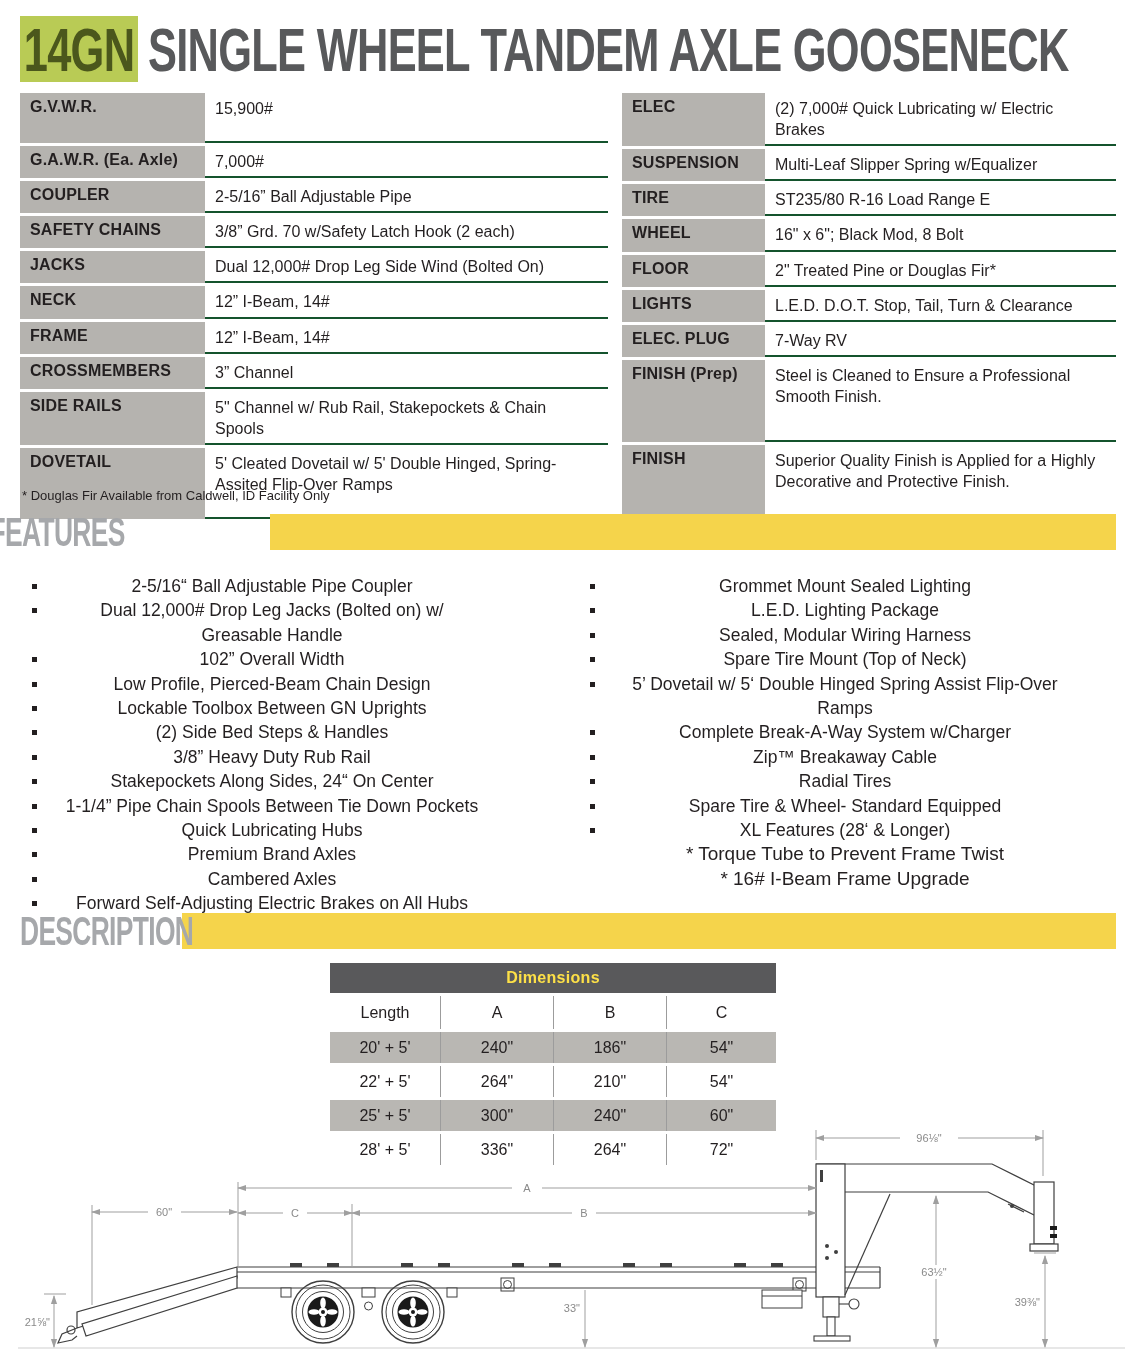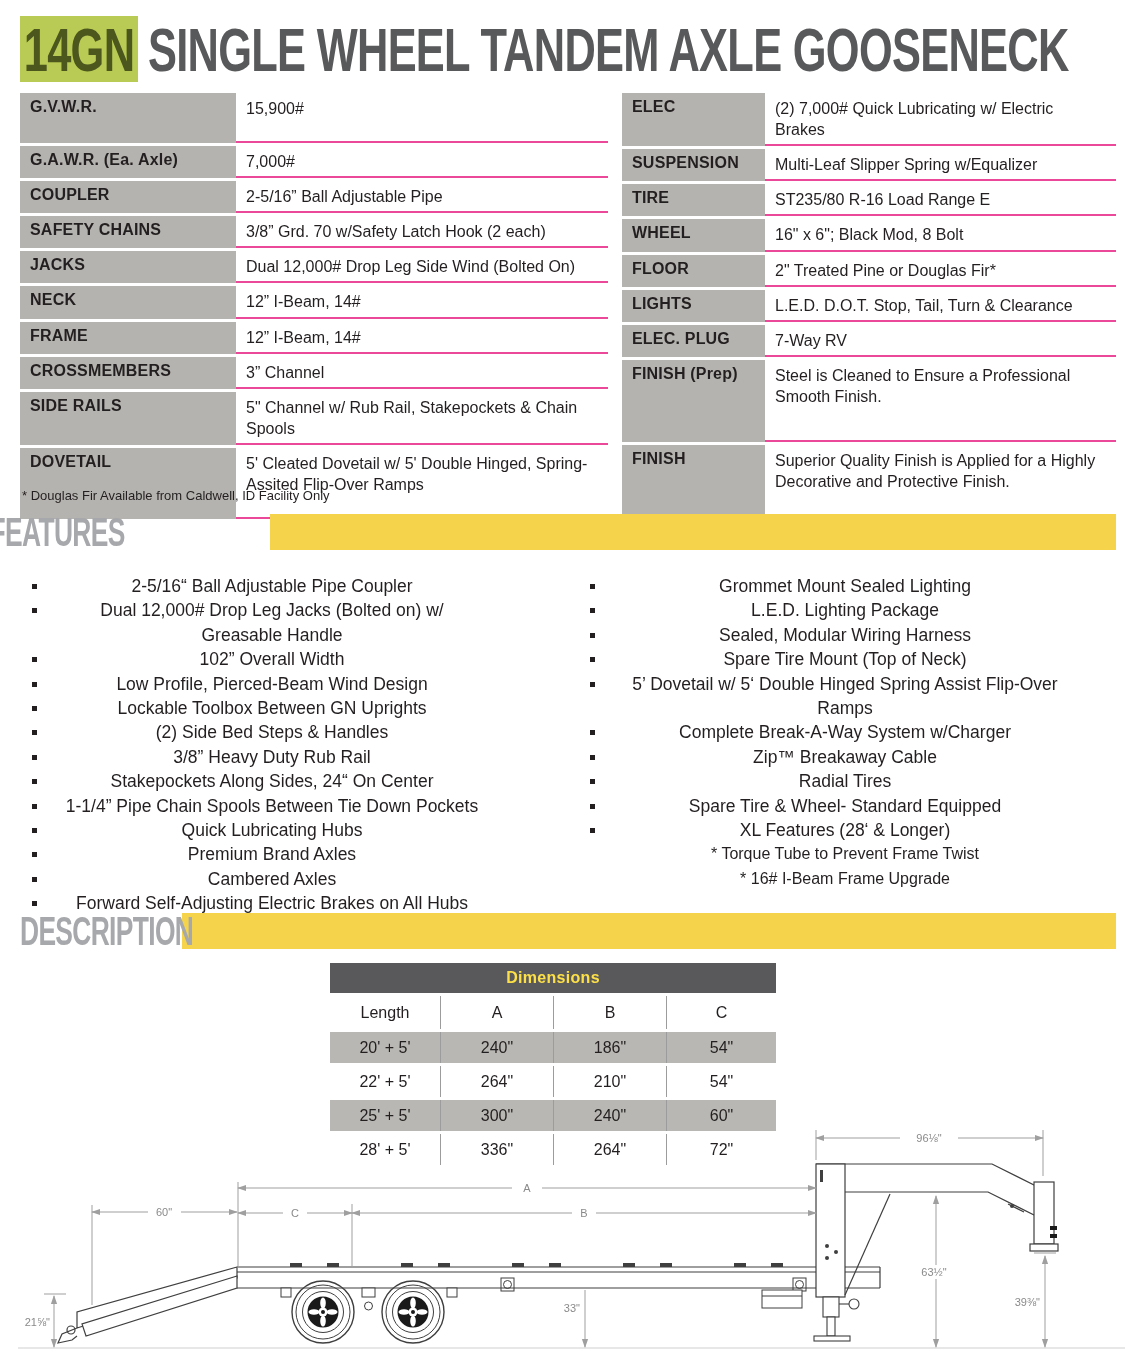--- a/index.html
+++ b/index.html
@@ -22,45 +22,45 @@
   }
   
   .spec { position:absolute; top:93px; }
   .spec-left  { left:20px;  width:588px; }
   .spec-right { left:622px; width:494px; }
   .spec-row { display:flex; margin-bottom:3px; }
   .spec-label {
     background:#b5b3af; font-weight:700; font-size:16px; padding:5px 10px 4px 10px;
     flex:0 0 auto; letter-spacing:.2px;
   }
-  .spec-left  .spec-label { width:216px; }
+  .spec-left  .spec-label { width:185px; }
   .spec-right .spec-label { width:143px; }
   .spec-value {
     background:#ffffff; font-size:16px; padding:5px 10px 4px 10px; flex:1 1 auto;
-    border-bottom:2px solid #ec4899; line-height:1.32;
+    border-bottom:2px solid #14532d; line-height:1.32;
   }
   .footnote { position:absolute; left:22px; top:488px; font-size:13px; color:#231f20; }
   
   .sect { position:absolute; left:20px; display:flex; align-items:center; width:1096px; height:38px; }
   .sect-text { overflow:visible; flex:0 0 auto; height:38px; display:flex; align-items:center; }
   .sect-text span {
     font-size:40px; font-weight:700; color:#a6a8ab; white-space:nowrap;
     transform:scaleX(.66); transform-origin:0 50%; letter-spacing:-1px;
   }
   .sect-bar { flex:1 1 auto; height:36px; background:#f5d44b; }
   #sect-features { top:513px; } #sect-features .sect-text { width:250px;justify-content:flex-end; }
   #sect-desc     { top:912px; } #sect-desc     .sect-text { width:162px; }
   
   .feat-col { position:absolute; top:574px; list-style:none;text-align:center; }
   .feat-left  { left:20px;  width:460px; }
   .feat-right { left:578px; width:490px; }
   .feat { display:flex; font-size:17.5px; line-height:24.4px; }
   .feat .dot { flex:0 0 5px; width:5px; height:5px; background:#231f20; margin:10px 27px 0 12px; }
   .feat .ftxt { flex:1 1 auto; }
-  .feat-sub { padding-left:44px; font-size:16px; line-height:24.4px; }
+  .feat-sub { padding-left:44px; font-size:19px; line-height:24.4px; }
   
   .dims { position:absolute; left:330px; top:963px; width:446px; }
   .dims-title {
     background:#59595b; color:#fde047; font-weight:700; font-size:16px;
     text-align:center; height:30px; line-height:30px; margin-bottom:3px; letter-spacing:.3px;
   }
   .dims-row { display:grid; grid-template-columns:110px 113px 113px 110px; margin-bottom:3px; }
   .dims-cell {
     height:31px; line-height:31px; text-align:center; font-size:16px; background:#ffffff;
     border-left:1px solid #9c9c9c;
@@ -183,21 +183,21 @@
   <li class="feat">
       <span class="dot"></span>
       <span class="ftxt">Dual 12,000# Drop Leg Jacks (Bolted on) w/ Greasable Handle</span>
     </li>
   <li class="feat">
       <span class="dot"></span>
       <span class="ftxt">102” Overall Width</span>
     </li>
   <li class="feat">
       <span class="dot"></span>
-      <span class="ftxt">Low Profile, Pierced-Beam Wind Design</span>
+      <span class="ftxt">Low Profile, Pierced-Beam Chain Design</span>
     </li>
   <li class="feat">
       <span class="dot"></span>
       <span class="ftxt">Lockable Toolbox Between GN Uprights</span>
     </li>
   <li class="feat">
       <span class="dot"></span>
       <span class="ftxt">(2) Side Bed Steps &amp; Handles</span>
     </li>
   <li class="feat">

